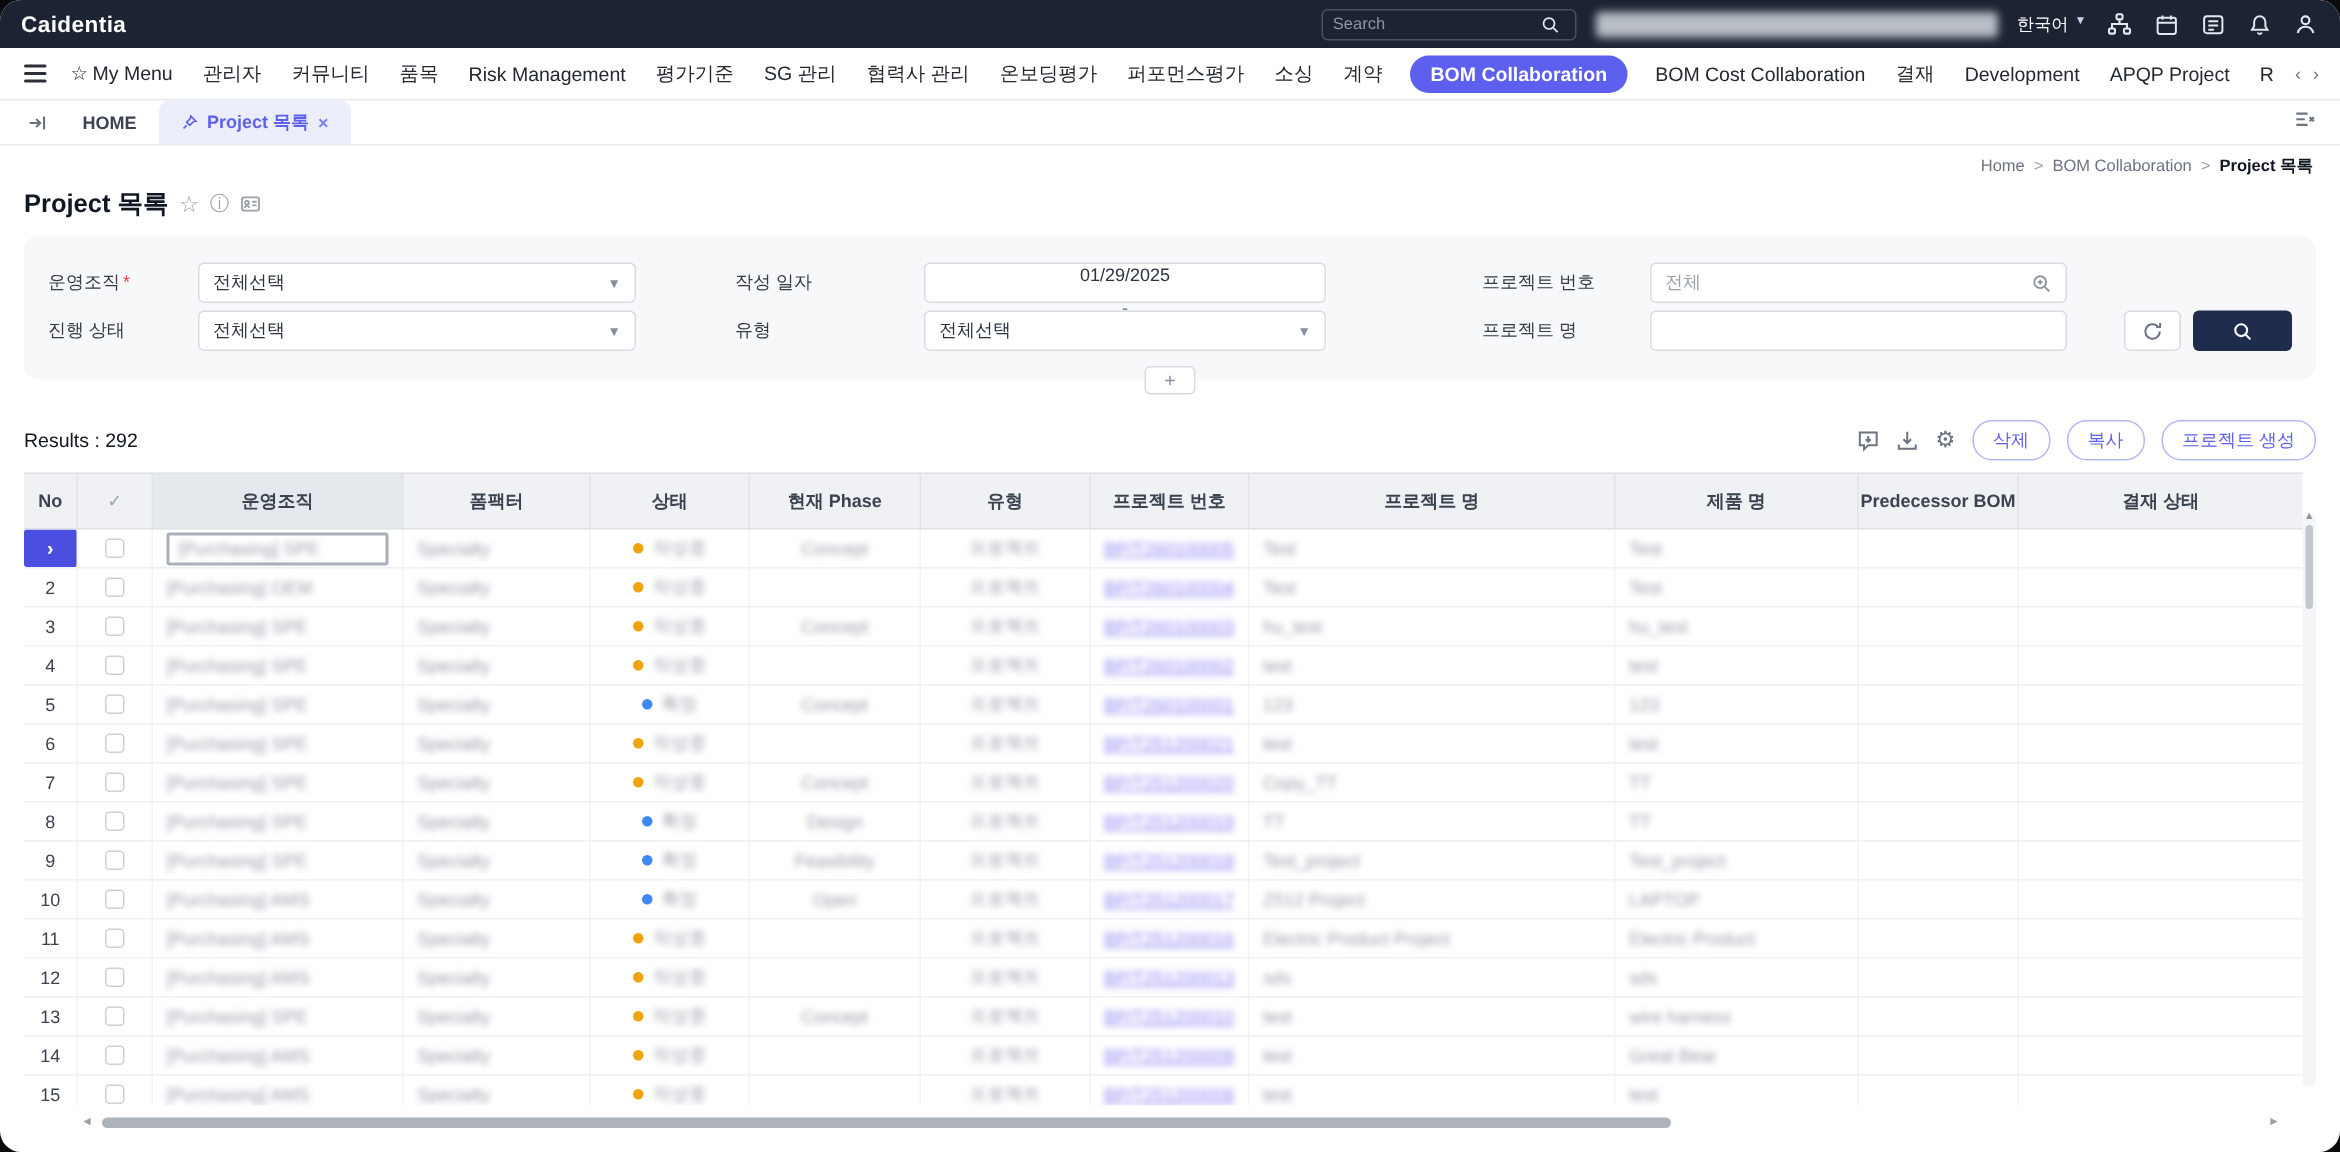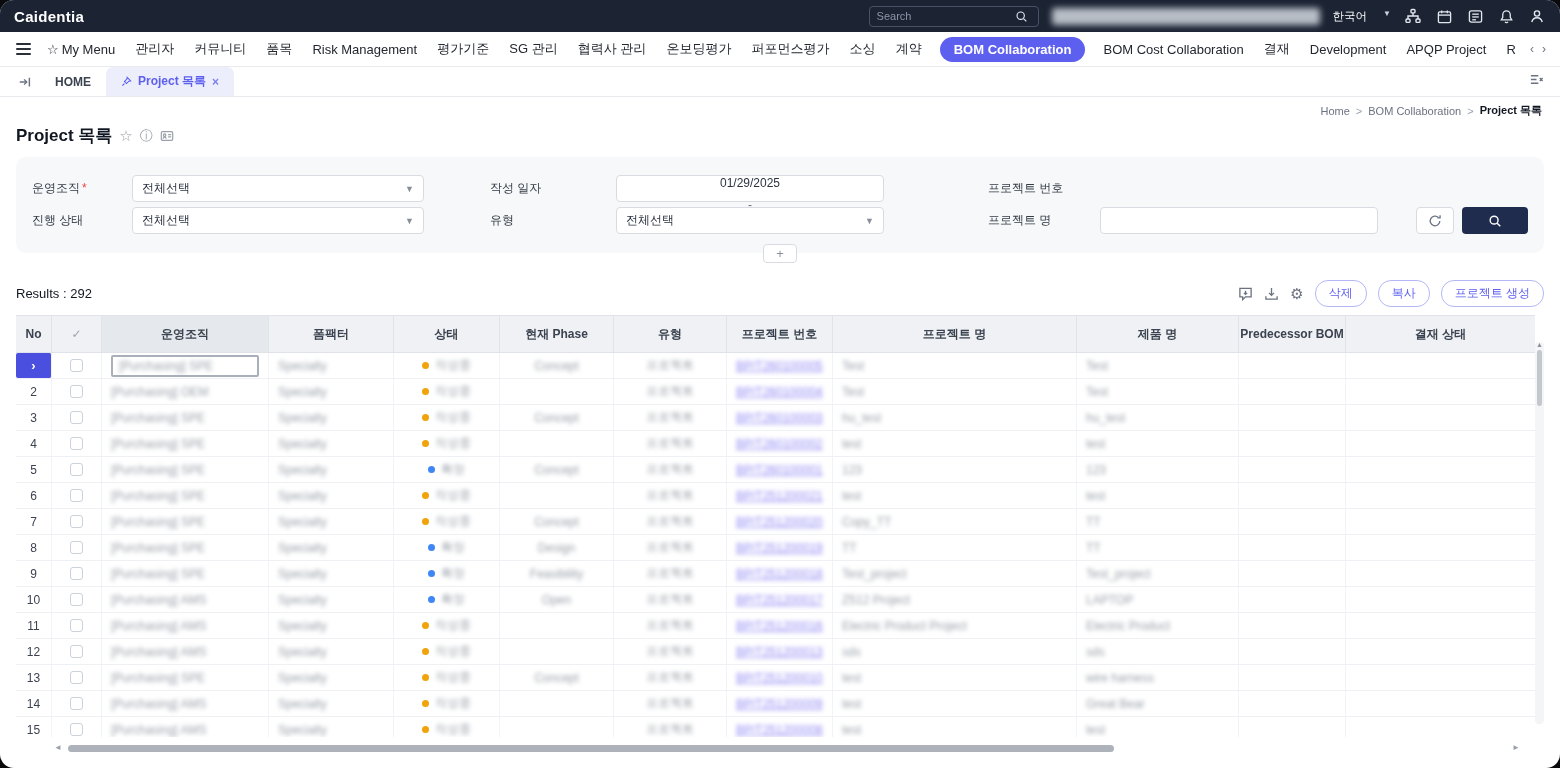--- a/index.html
+++ b/index.html
@@ -7,21 +7,21 @@
   .app { position:relative; width:1560px; height:768px; background:#fff; border-radius:14px; overflow:hidden; margin:0 auto; }
 
   
   .navbar { height:32px; background:#1c2434; display:flex; align-items:center; padding:0 14px; gap:14px; }
   .logo { color:#fff; font-size:15px; font-weight:700; letter-spacing:.3px; cursor:pointer; }
   .nav-right { margin-left:auto; display:flex; align-items:center; gap:13px; }
   .nav-search { display:flex; align-items:center; width:170px; height:21px; border:1px solid #475266; border-radius:4px; padding:0 7px; gap:6px; }
   .nav-search input { flex:1; min-width:0; background:transparent; border:none; outline:none; color:#cdd4e0; font-size:11px; font-family:Liberation Sans, sans-serif; }
   .nav-search input::placeholder { color:#8b95a7; }
   .redacted { width:268px; height:17px; border-radius:3px; background:#c9ced6; filter:blur(3px); opacity:.9; }
-  .lang { color:#fff; font-size:11.5px; display:flex; gap:16px; cursor:pointer; }
+  .lang { color:#fff; font-size:11.5px; display:flex; gap:4px; cursor:pointer; }
   .lang .chev { font-size:8px; color:#cdd4e0; }
   .nav-ic { width:18px; height:18px; display:flex; align-items:center; justify-content:center; cursor:pointer; }
   .nav-ic svg { stroke:#e3e8f0; fill:none; stroke-width:1.4; }
 
   
   .menubar { height:35px; border-bottom:1px solid #e8eaee; display:flex; align-items:center; padding:0 14px; gap:12px; overflow:hidden; }
   .hamburger { display:flex; flex-direction:column; gap:3px; cursor:pointer; padding:2px; }
   .hamburger i { display:block; width:15px; height:2px; background:#2a2f38; border-radius:1px; }
   .menu-items { display:flex; align-items:center; flex:1; justify-content:space-between; gap:6px; }
   .menu-item { font-size:13px; color:#23272f; font-weight:500; white-space:nowrap; padding:4px 2px; cursor:pointer; }
@@ -278,20 +278,29 @@
         <span>01/29/2026</span>
         <span class="dspacer"></span>
         <svg width="14" height="14" viewBox="0 0 16 16">
             <rect x="1.5" y="3" width="13" height="11.5" rx="1.5"></rect>
             <line x1="1.5" y1="6.5" x2="14.5" y2="6.5"></line>
             <line x1="5" y1="1.5" x2="5" y2="4.5"></line>
             <line x1="11" y1="1.5" x2="11" y2="4.5"></line>
           </svg>
       </div>
       <span class="f-label lab3 g3">프로젝트 번호</span>
+      <div class="ctrl w-no">
+        <span class="val-light">전체</span>
+        <svg width="14" height="14" viewBox="0 0 16 16">
+            <circle cx="7" cy="7" r="4.5"></circle>
+            <line x1="10.5" y1="10.5" x2="14" y2="14"></line>
+            <line x1="7" y1="5.2" x2="7" y2="8.8"></line>
+            <line x1="5.2" y1="7" x2="8.8" y2="7"></line>
+          </svg>
+      </div>
     </div>
     <div class="f-row">
       <span class="f-label lab1">진행 상태</span>
       <div class="ctrl select w-org">
         <span>전체선택</span>
         <span class="caret">▼</span>
       </div>
       <span class="f-label lab2 g2">유형</span>
       <div class="ctrl select w-date">
         <span>전체선택</span>

